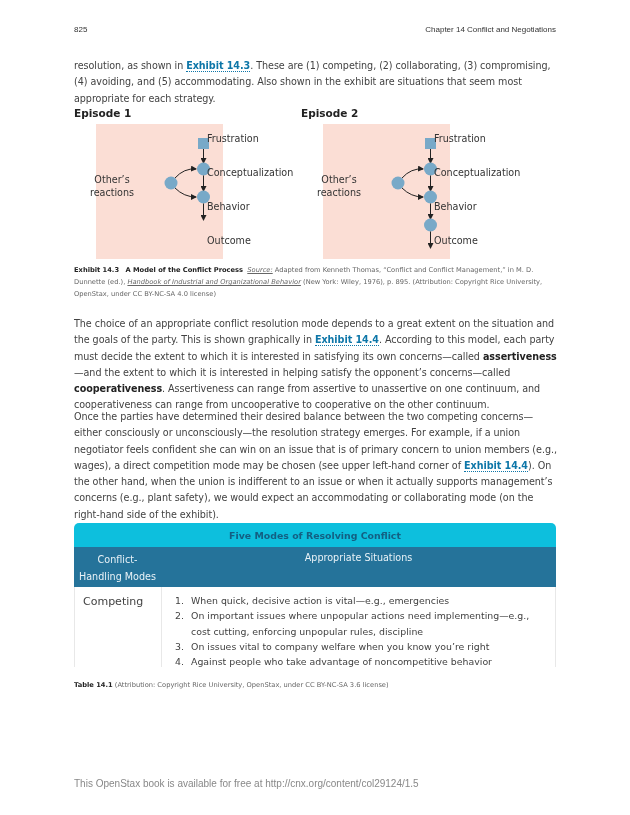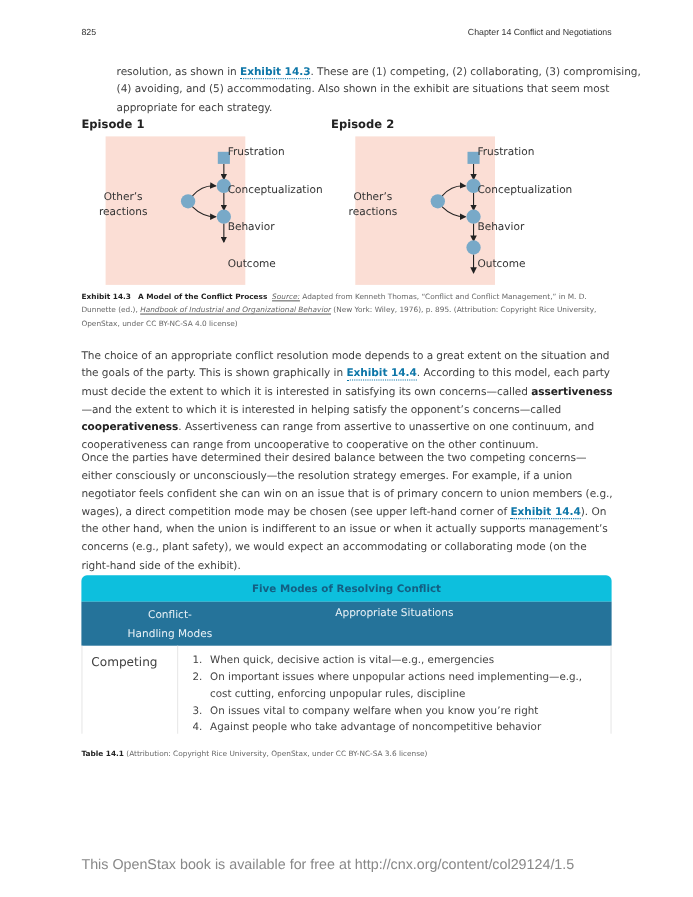--- a/index.html
+++ b/index.html
@@ -24,43 +24,43 @@
     .episode svg { position: absolute; top: 17px; left: 22px; }
 
     .caption { position: absolute; top: 264px; left: 74px; width: 484px; font-size: 6.7px; line-height: 12px; color: #666; }
     .caption .lbl { font-weight: bold; color: #222; }
     .caption i { font-style: italic; text-decoration: underline; }
 
     
     .table-wrap { position: absolute; top: 523px; left: 74px; width: 482px; }
     .tbl-title { height: 24px; background: #0dbfdd; border-radius: 5px 5px 0 0; color: #135f82; font-weight: bold; font-size: 9.4px; text-align: center; line-height: 25px; }
     .tbl-head { height: 40px; background: #25739a; color: #e9f2f7; font-size: 9.6px; position: relative; }
-    .tbl-head .c1 { position: absolute; left: 0; top: 5px; width: 87px; text-align: center; line-height: 16.5px; margin-left: 37px; }
+    .tbl-head .c1 { position: absolute; left: 0; top: 5px; width: 87px; text-align: center; line-height: 16.5px; }
     .tbl-head .c2 { position: absolute; left: 87px; right: 0; top: 5px; text-align: center; }
     .tbl-body { position: relative; height: 80px; border-left: 1px solid #e8e8e8; border-right: 1px solid #e8e8e8; }
     .tbl-body .divider { position: absolute; left: 86px; top: 0; bottom: 0; width: 1px; background: #e8e8e8; }
     .tbl-body .mode { position: absolute; left: 8px; top: 8px; font-size: 11px; color: #424242; }
     .tbl-body ol { position: absolute; left: 100px; top: 6px; width: 370px; list-style: none; font-size: 9.4px; line-height: 15.3px; color: #424242; }
     .tbl-body li { position: relative; padding-left: 16px; }
     .tbl-body li .n { position: absolute; left: 0; top: 0; }
 
     .table-caption { position: absolute; top: 681px; left: 74px; font-size: 6.7px; color: #666; }
     .table-caption b { color: #222; }
 
-    .footer { position: absolute; top: 778px; left: 74px; font-family: "Liberation Sans", sans-serif; font-size: 13px; color: #888; }
+    .footer { position: absolute; top: 778px; left: 74px; font-family: "Liberation Sans", sans-serif; font-size: 10px; color: #888; }
   </style>
 </head>
 <body>
 
 <div class="running-head">
   <span class="page-num">825</span>
   <span class="chapter">Chapter 14 Conflict and Negotiations</span>
 </div>
 
-<p class="para" style="top:58px;margin-left:32px;"><span>resolution, as shown in </span><a class="xref">Exhibit 14.3</a><span>. These are (1) competing, (2) collaborating, (3) compromising, (4) avoiding, and (5) accommodating. Also shown in the exhibit are situations that seem most appropriate for each strategy.</span></p>
+<p class="para" style="top:58px;"><span>resolution, as shown in </span><a class="xref">Exhibit 14.3</a><span>. These are (1) competing, (2) collaborating, (3) compromising, (4) avoiding, and (5) accommodating. Also shown in the exhibit are situations that seem most appropriate for each strategy.</span></p>
 
 <div class="episode" style="left:74px;">
   <div class="episode-title">Episode 1</div>
   <div class="episode-bg"></div>
   <div class="others" style="top:66px;">Other’s reactions</div>
   <svg width="140" height="140" viewBox="0 0 140 140">
     <defs>
       <marker id="ah1" markerWidth="6" markerHeight="6" refX="5" refY="3" orient="auto">
           <path d="M0,0 L6,3 L0,6 z" fill="#222"></path>
         </marker>

